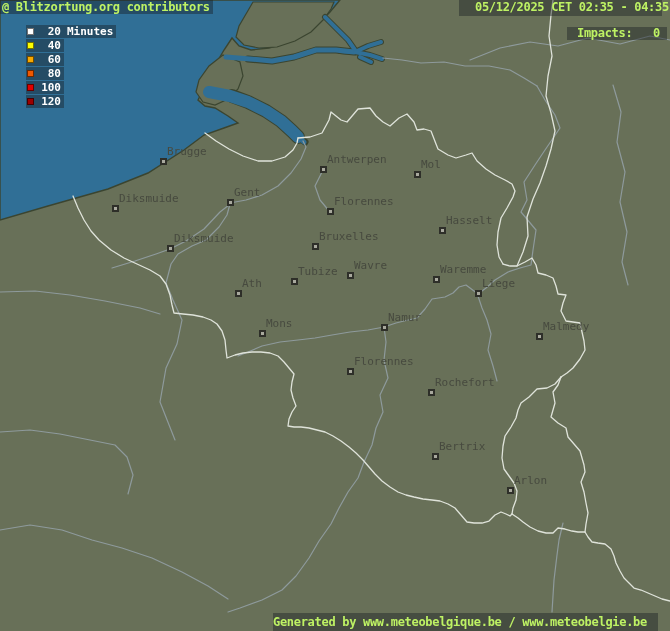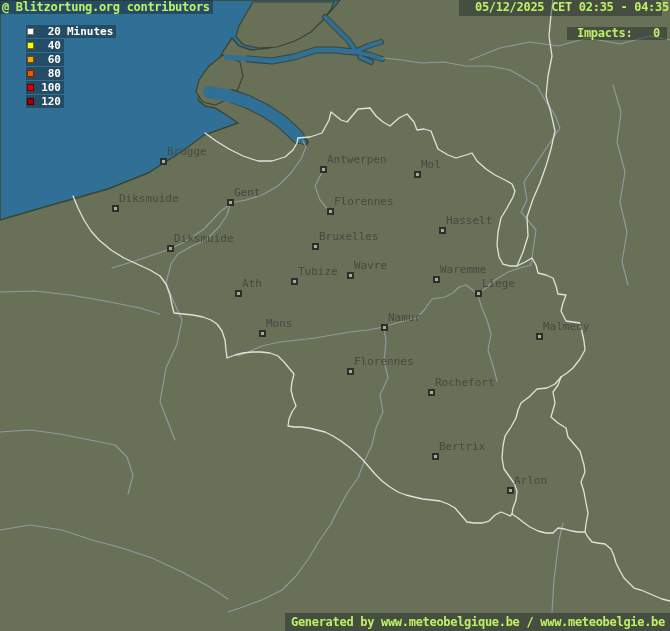--- a/index.html
+++ b/index.html
@@ -19,21 +19,21 @@
   .border{fill:none;stroke:var(--border);stroke-width:1.3;stroke-linecap:round;stroke-linejoin:round;}
 
   
   .bar{
     position:absolute;background:var(--overlay);color:#bef264;
     font-weight:bold;font-size:12px;letter-spacing:-0.3px;white-space:nowrap;
   }
   .bar.title{left:0;top:0;width:213px;height:14px;line-height:14px;padding-left:2px;box-sizing:border-box;}
   .bar.datetime{right:8px;top:0;width:203px;height:16px;line-height:14px;padding-left:16px;box-sizing:border-box;}
   .bar.impacts{left:567px;top:27px;width:100px;height:13px;line-height:13px;display:flex;justify-content:space-between;padding:0 7px 0 10px;box-sizing:border-box;}
-  .bar.footer{right:0;bottom:0;width:385px;height:18px;line-height:18px;padding-left:6px;box-sizing:border-box;}
+  .bar.footer{right:12px;bottom:0;width:385px;height:18px;line-height:18px;box-sizing:border-box;}
 
   
   .legend{position:absolute;left:7px;top:25px;}
   .legend-row{
     display:flex;align-items:center;height:13px;margin-bottom:1px;
     background:var(--overlay);color:#fff;font-weight:bold;font-size:11px;
     padding:0 3px 0 1px;white-space:nowrap;width:max-content;margin-left:19px;
   }
   .legend-swatch{width:7px;height:7px;box-sizing:border-box;border:1px solid rgba(0,0,0,0.55);flex:none;}
   .legend-num{display:inline-block;width:27px;text-align:right;}

